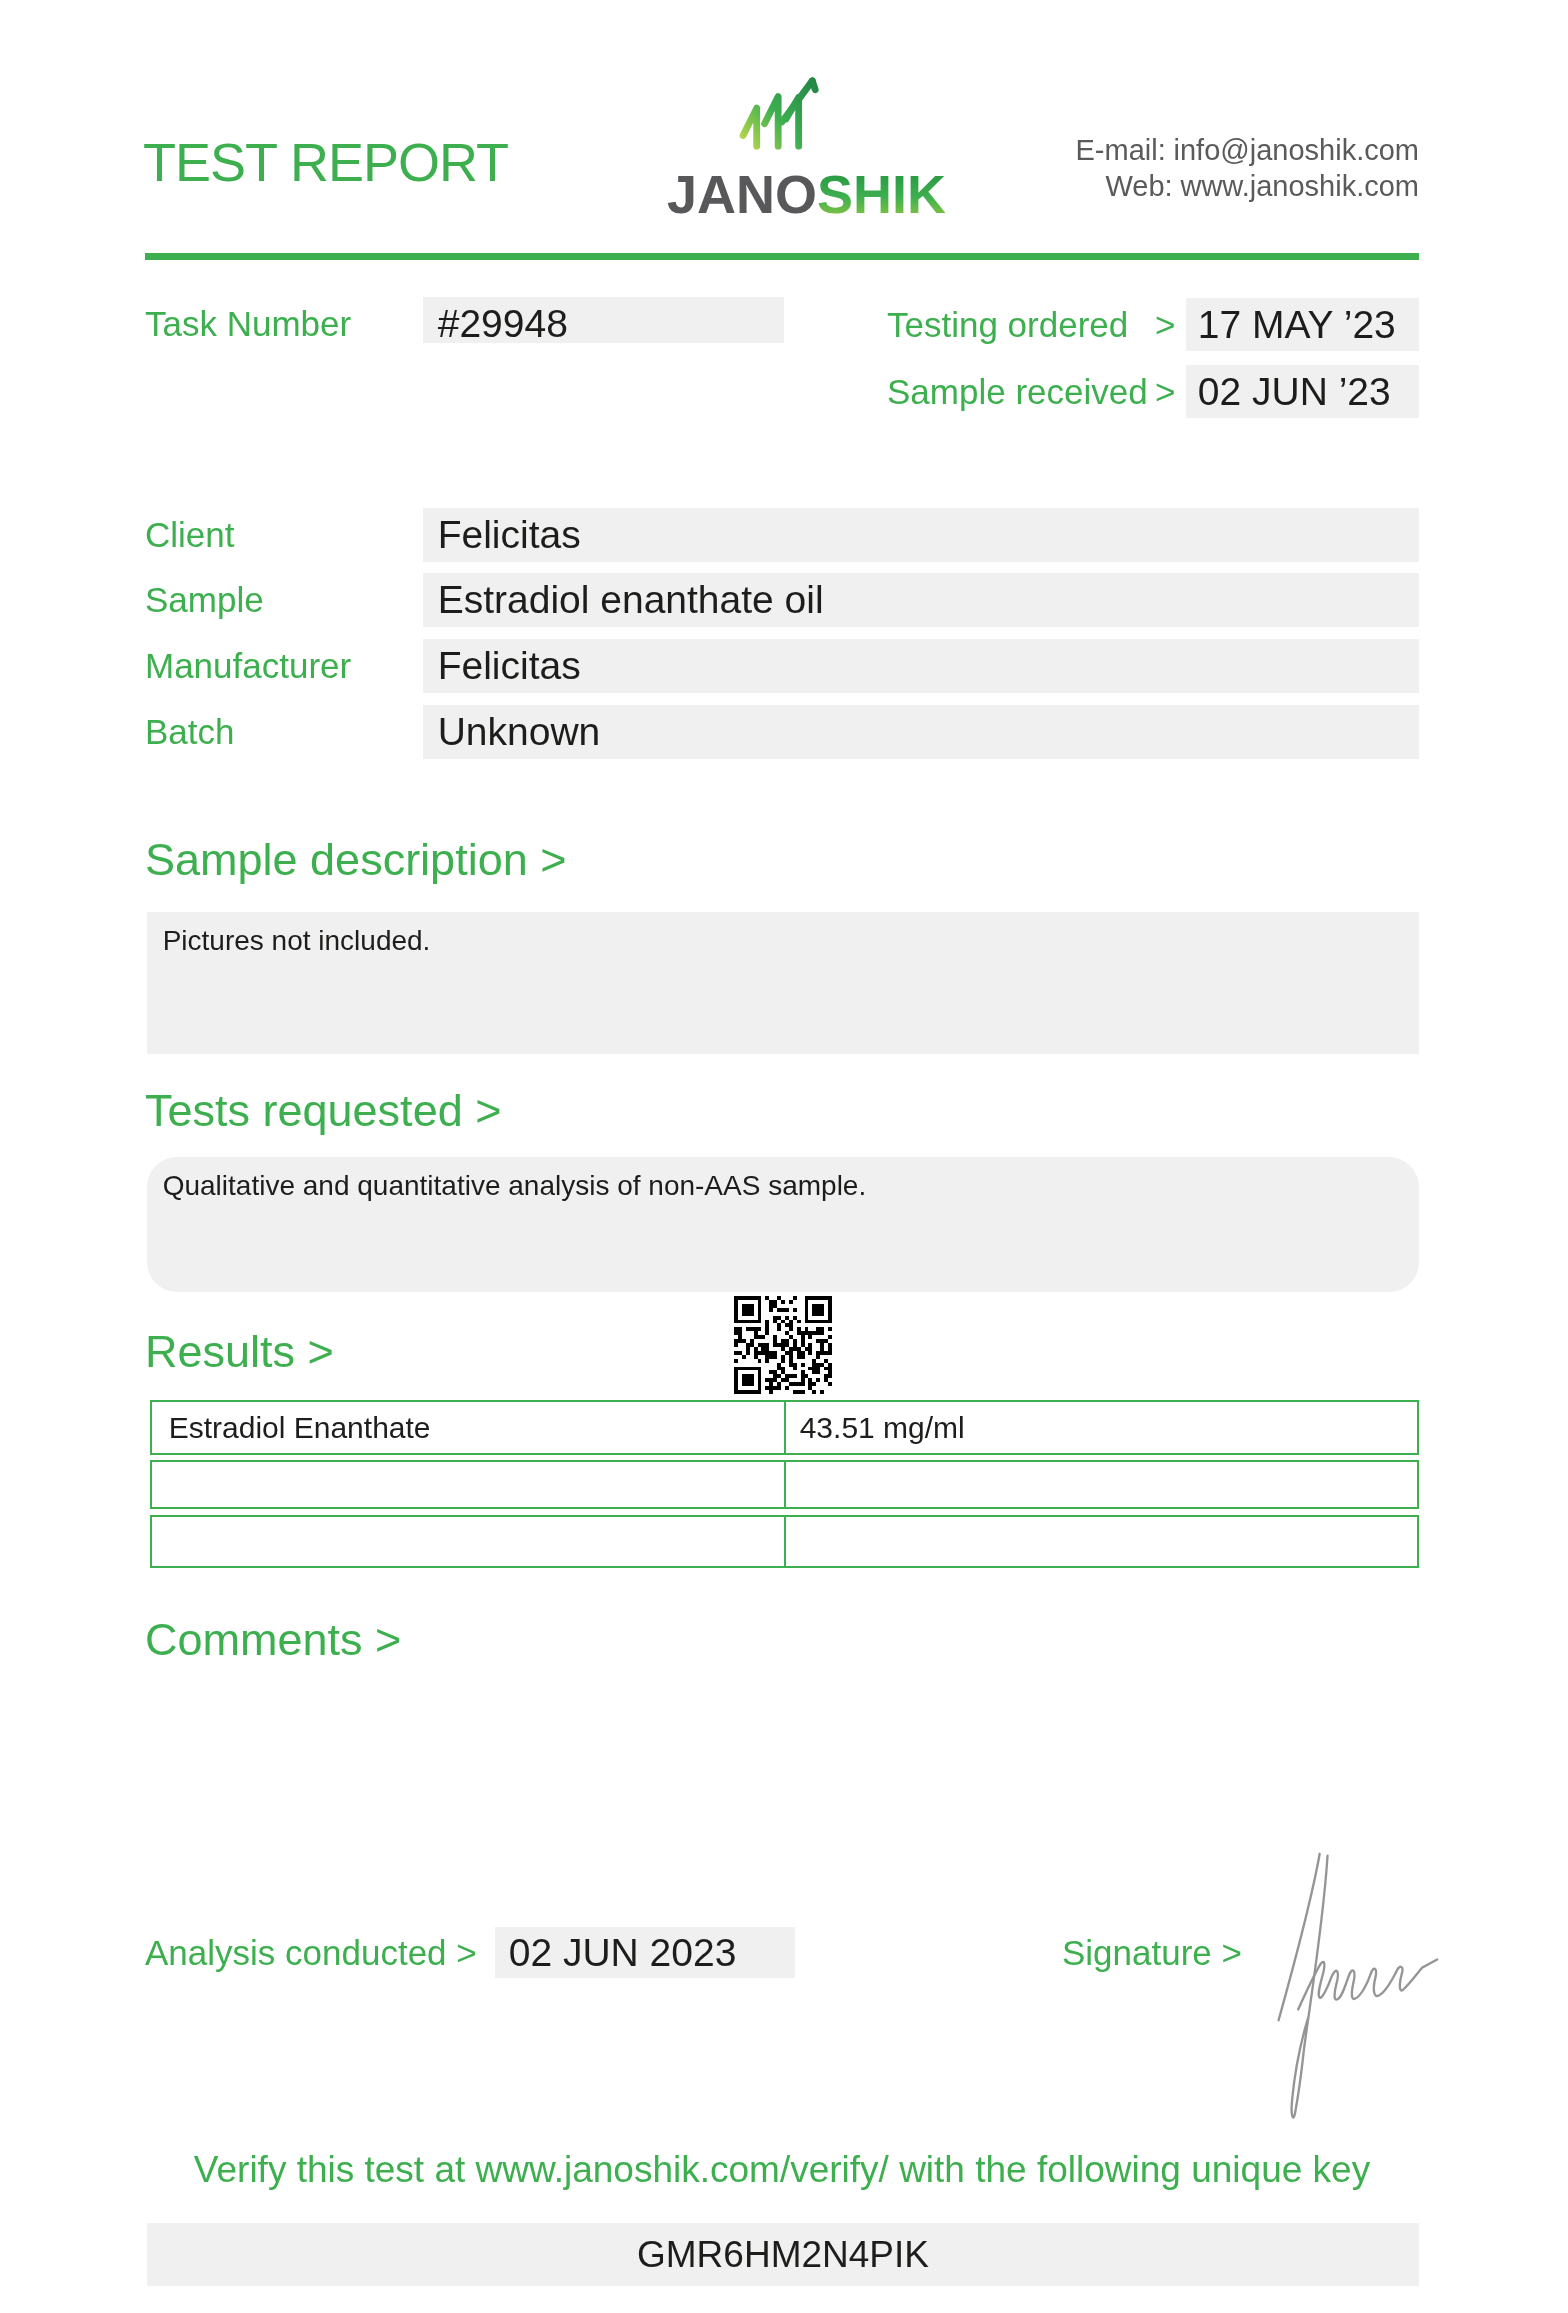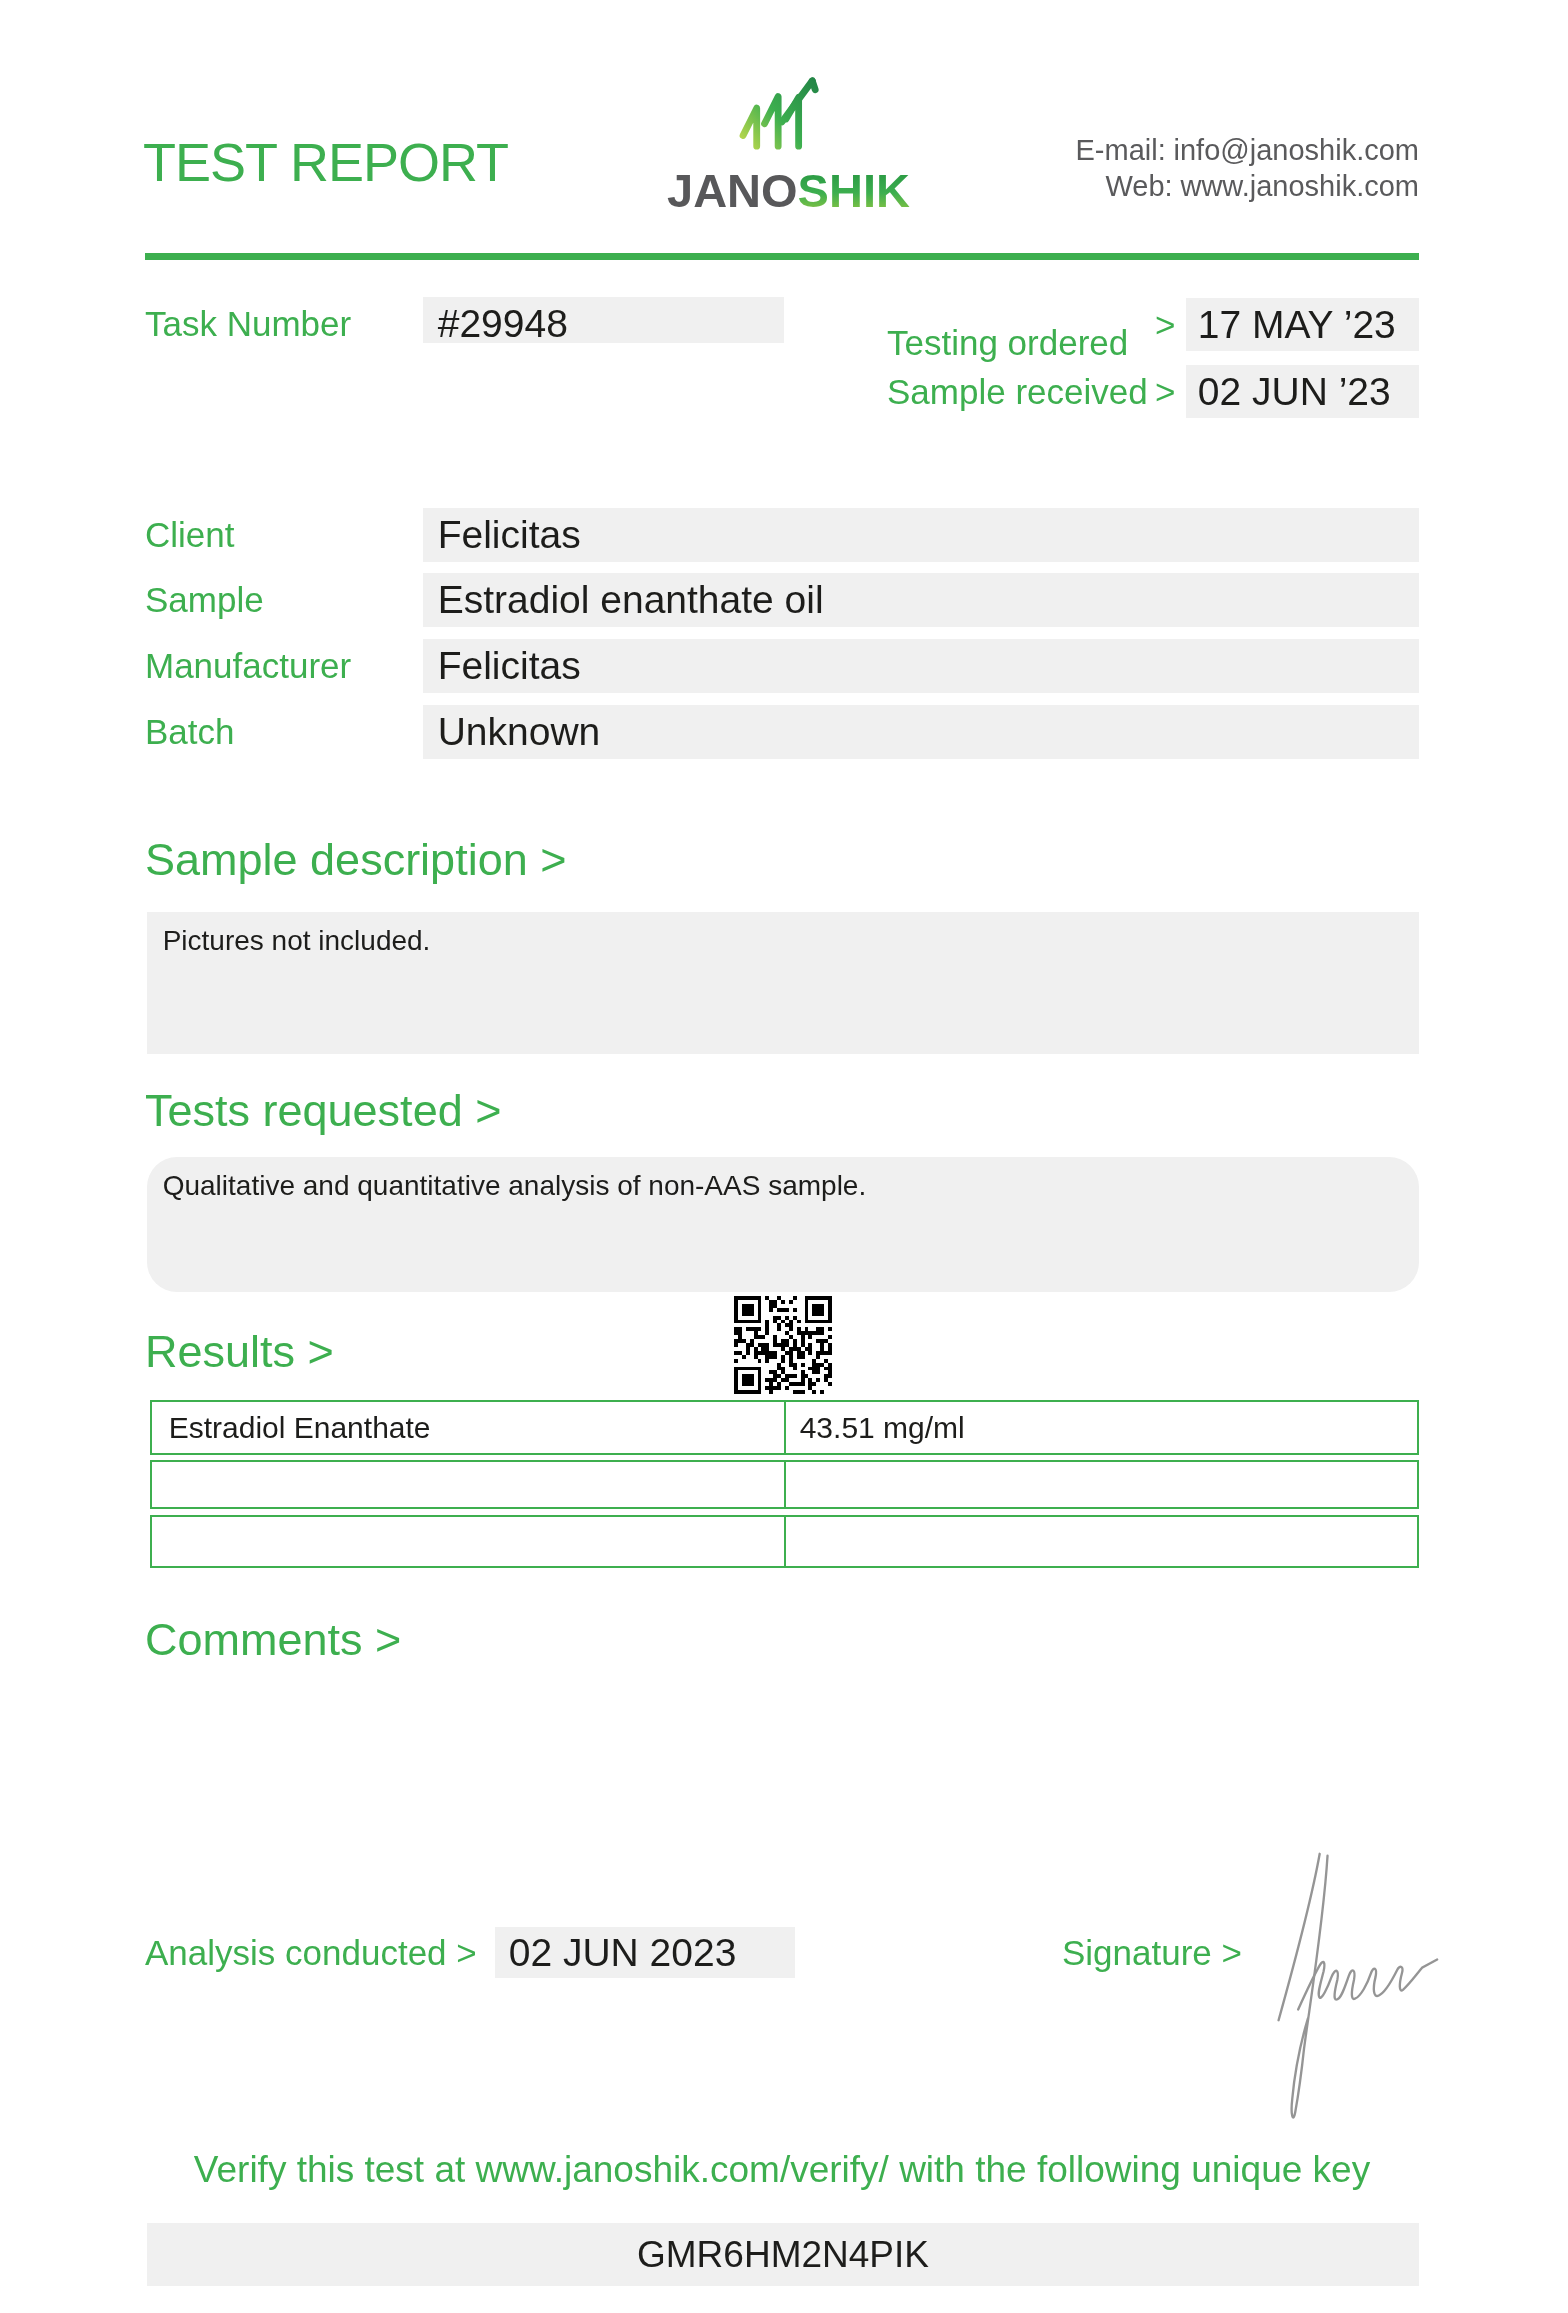--- a/index.html
+++ b/index.html
@@ -15,33 +15,33 @@
   html,body{margin:0;padding:0;background:#ffffff;}
   #page{
     position:relative;width:1568px;height:2313px;background:#fff;overflow:hidden;
     font-family:"Liberation Sans","DejaVu Sans",sans-serif;color:var(--ink);
   }
   .abs{position:absolute;}
   .graybox{background:var(--gray-box);}
   
   .title{left:143px;top:135px;font-size:54px;line-height:1;letter-spacing:-1px;color:var(--green);}
   .logo-icon{left:737px;top:76px;width:94px;height:78px;}
-  .logo-word{left:667px;top:167px;width:235px;text-align:center;font-size:47px;line-height:1;font-weight:700;letter-spacing:0px;white-space:nowrap;}
+  .logo-word{left:667px;top:167px;width:235px;text-align:center;font-size:54px;line-height:1;font-weight:700;letter-spacing:0px;white-space:nowrap;}
   .logo-word .jano{color:var(--logo-gray);}
   .logo-word .shik{background:linear-gradient(180deg,#23913f 0%,#3daf4f 55%,#9cc93f 100%);-webkit-background-clip:text;background-clip:text;color:#3daf4f;-webkit-text-fill-color:transparent;}
   .contact{right:149px;top:132px;text-align:right;font-size:29px;line-height:36px;color:var(--gray-text);}
   .contact .lbl{margin-right:7.8px;}
   .rule{left:145px;top:253px;width:1274px;height:6.9px;background:var(--green);}
   
   .lab{font-size:35px;color:var(--green);white-space:nowrap;}
   .val{font-size:39px;color:var(--ink);white-space:nowrap;}
   .task-label{left:145px;top:297px;line-height:53px;}
   .task-box{left:423px;top:297px;width:361px;height:46px;}
   .task-box .val{margin-left:14.7px;line-height:53px;display:inline-block;}
-  .date-label-1{left:887px;top:316px;line-height:53px;text-align:center;}
+  .date-label-1{left:887px;top:298px;line-height:53px;text-align:center;}
   .date-label-2{left:887px;top:365px;line-height:53px;}
   .date-arrow-1{left:1155px;top:298px;line-height:53px;}
   .date-arrow-2{left:1155px;top:365px;line-height:53px;}
   .date-box-1{left:1186px;top:298px;width:233px;height:53px;}
   .date-box-2{left:1186px;top:365px;width:233px;height:53px;}
   .date-box .val{margin-left:11.8px;line-height:53px;display:inline-block;}
   .inforow .lab{left:145px;line-height:54px;position:absolute;}
   .infobox{left:423px;width:996px;height:54px;position:absolute;}
   .infobox .val{margin-left:14.7px;line-height:54px;display:inline-block;}
   

